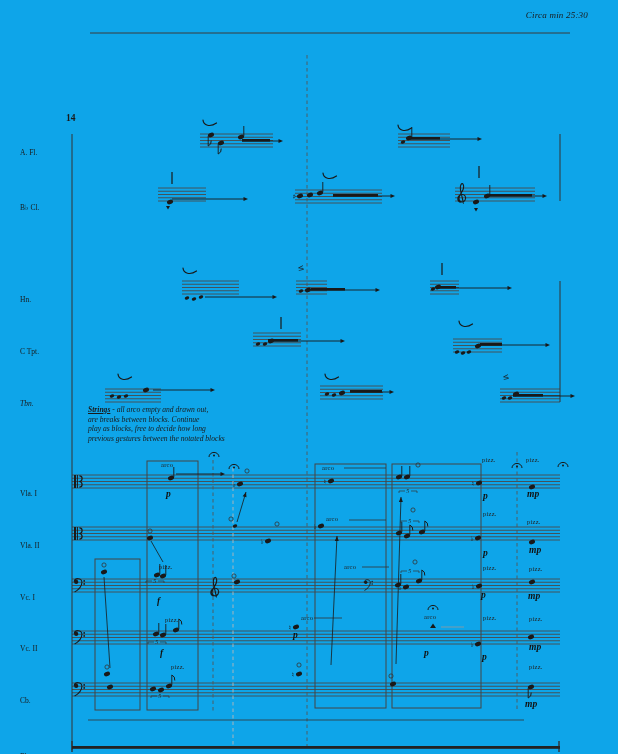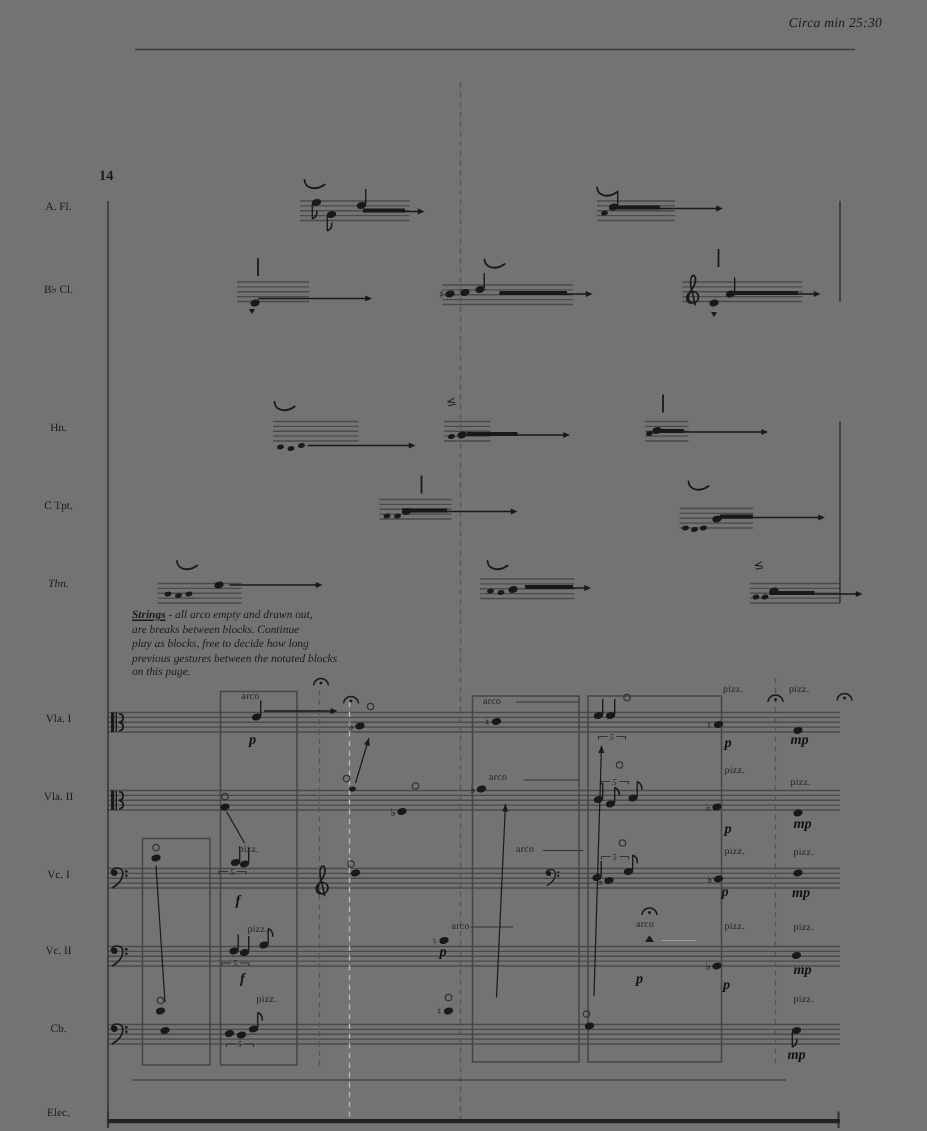--- a/index.html
+++ b/index.html
@@ -1,31 +1,31 @@
 <!DOCTYPE html>
 <html><head>
 <meta charset="utf-8">
 <style>
   html,body{margin:0;padding:0;background:#e8e8e8;}
   .page{
-    position:relative;width:618px;height:754px;background:#737373;
+    position:relative;width:618px;height:754px;background:#0ea5e9;
     font-family:"Liberation Serif",serif;color:#1a1a1a;overflow:hidden;
     margin:0 auto;
   }
   #overlay{position:absolute;left:0;top:0;width:618px;height:754px;}
   .hdr-note{
     position:absolute;top:10px;right:30px;font-style:italic;font-size:9px;
     letter-spacing:0.2px;
   }
   .page-num{
     position:absolute;left:66px;top:113px;font-size:9.5px;font-weight:bold;
   }
   .instr{
-    position:absolute;left:8px;width:62px;text-align:center;
-    font-size:7.5px;line-height:8px;white-space:nowrap;
+    position:absolute;left:20px;width:62px;text-align:left;
+    font-size:7.5px;line-height:8px;white-space:nowrap;margin-top:15px;
   }
   .strings-note{
     position:absolute;left:88px;top:405px;width:195px;
     font-size:7.6px;font-style:italic;line-height:9.6px;
   }
   .strings-note .tt{font-weight:bold;text-decoration:underline;margin-top:20px;}
   .lbl{position:absolute;white-space:nowrap;}
   .tech{font-size:6.6px;letter-spacing:0.2px;color:#222;}
   .dyn{font-size:9.5px;font-weight:bold;font-style:italic;color:#111;line-height:8px;}
 </style>
@@ -49,21 +49,20 @@
       <div class="instr" style="top: 682px;">Cb.</div>
       <div class="instr" style="top: 738px;">Elec.</div>
     </div>
 
   <div class="strings-note">
     <span class="tt">Strings</span><span id="sn-rest"> - all arco empty and drawn out,</span>
     <div id="sn-lines">
         <div>are breaks between blocks. Continue</div>
         <div>play as blocks, free to decide how long</div>
         <div>previous gestures between the notated blocks</div>
-        <div>on this page.</div>
       </div>
   </div>
 
   <svg id="overlay" viewBox="0 0 618 754" xmlns="http://www.w3.org/2000/svg">
       <line x1="200" y1="134" x2="273" y2="134" stroke="#4a4a4a" stroke-width="0.9"></line>
       <line x1="200" y1="137.25" x2="273" y2="137.25" stroke="#4a4a4a" stroke-width="0.9"></line>
       <line x1="200" y1="140.5" x2="273" y2="140.5" stroke="#4a4a4a" stroke-width="0.9"></line>
       <line x1="200" y1="143.75" x2="273" y2="143.75" stroke="#4a4a4a" stroke-width="0.9"></line>
       <line x1="200" y1="147" x2="273" y2="147" stroke="#4a4a4a" stroke-width="0.9"></line>
       <line x1="398" y1="134" x2="450" y2="134" stroke="#4a4a4a" stroke-width="0.9"></line>

